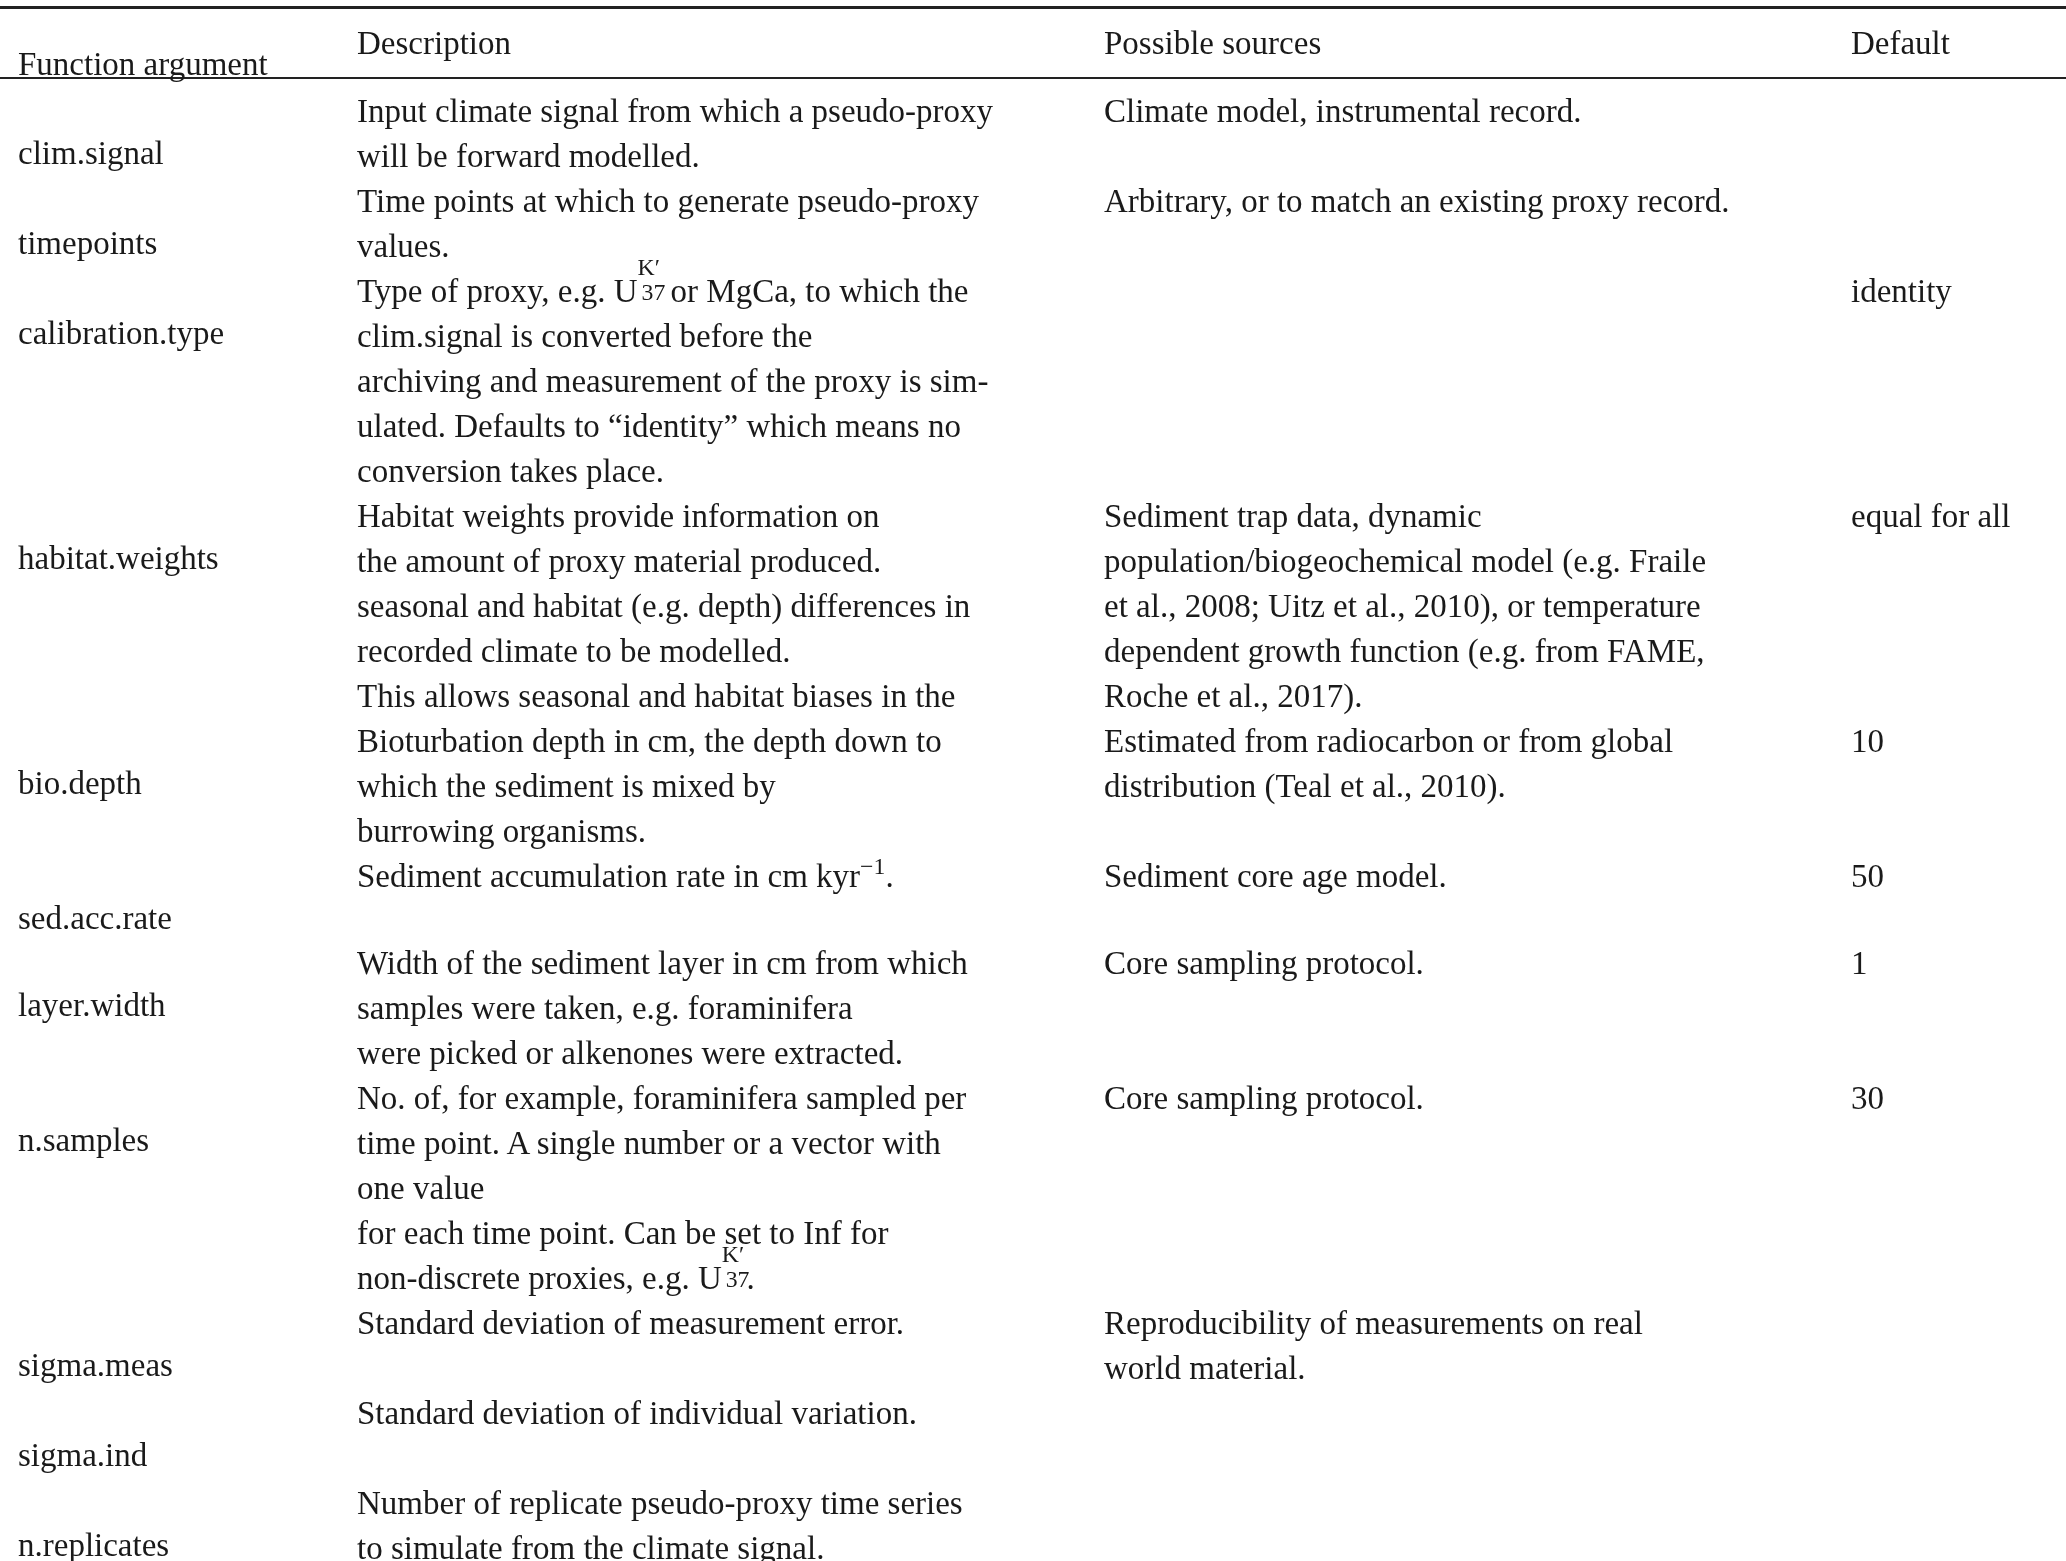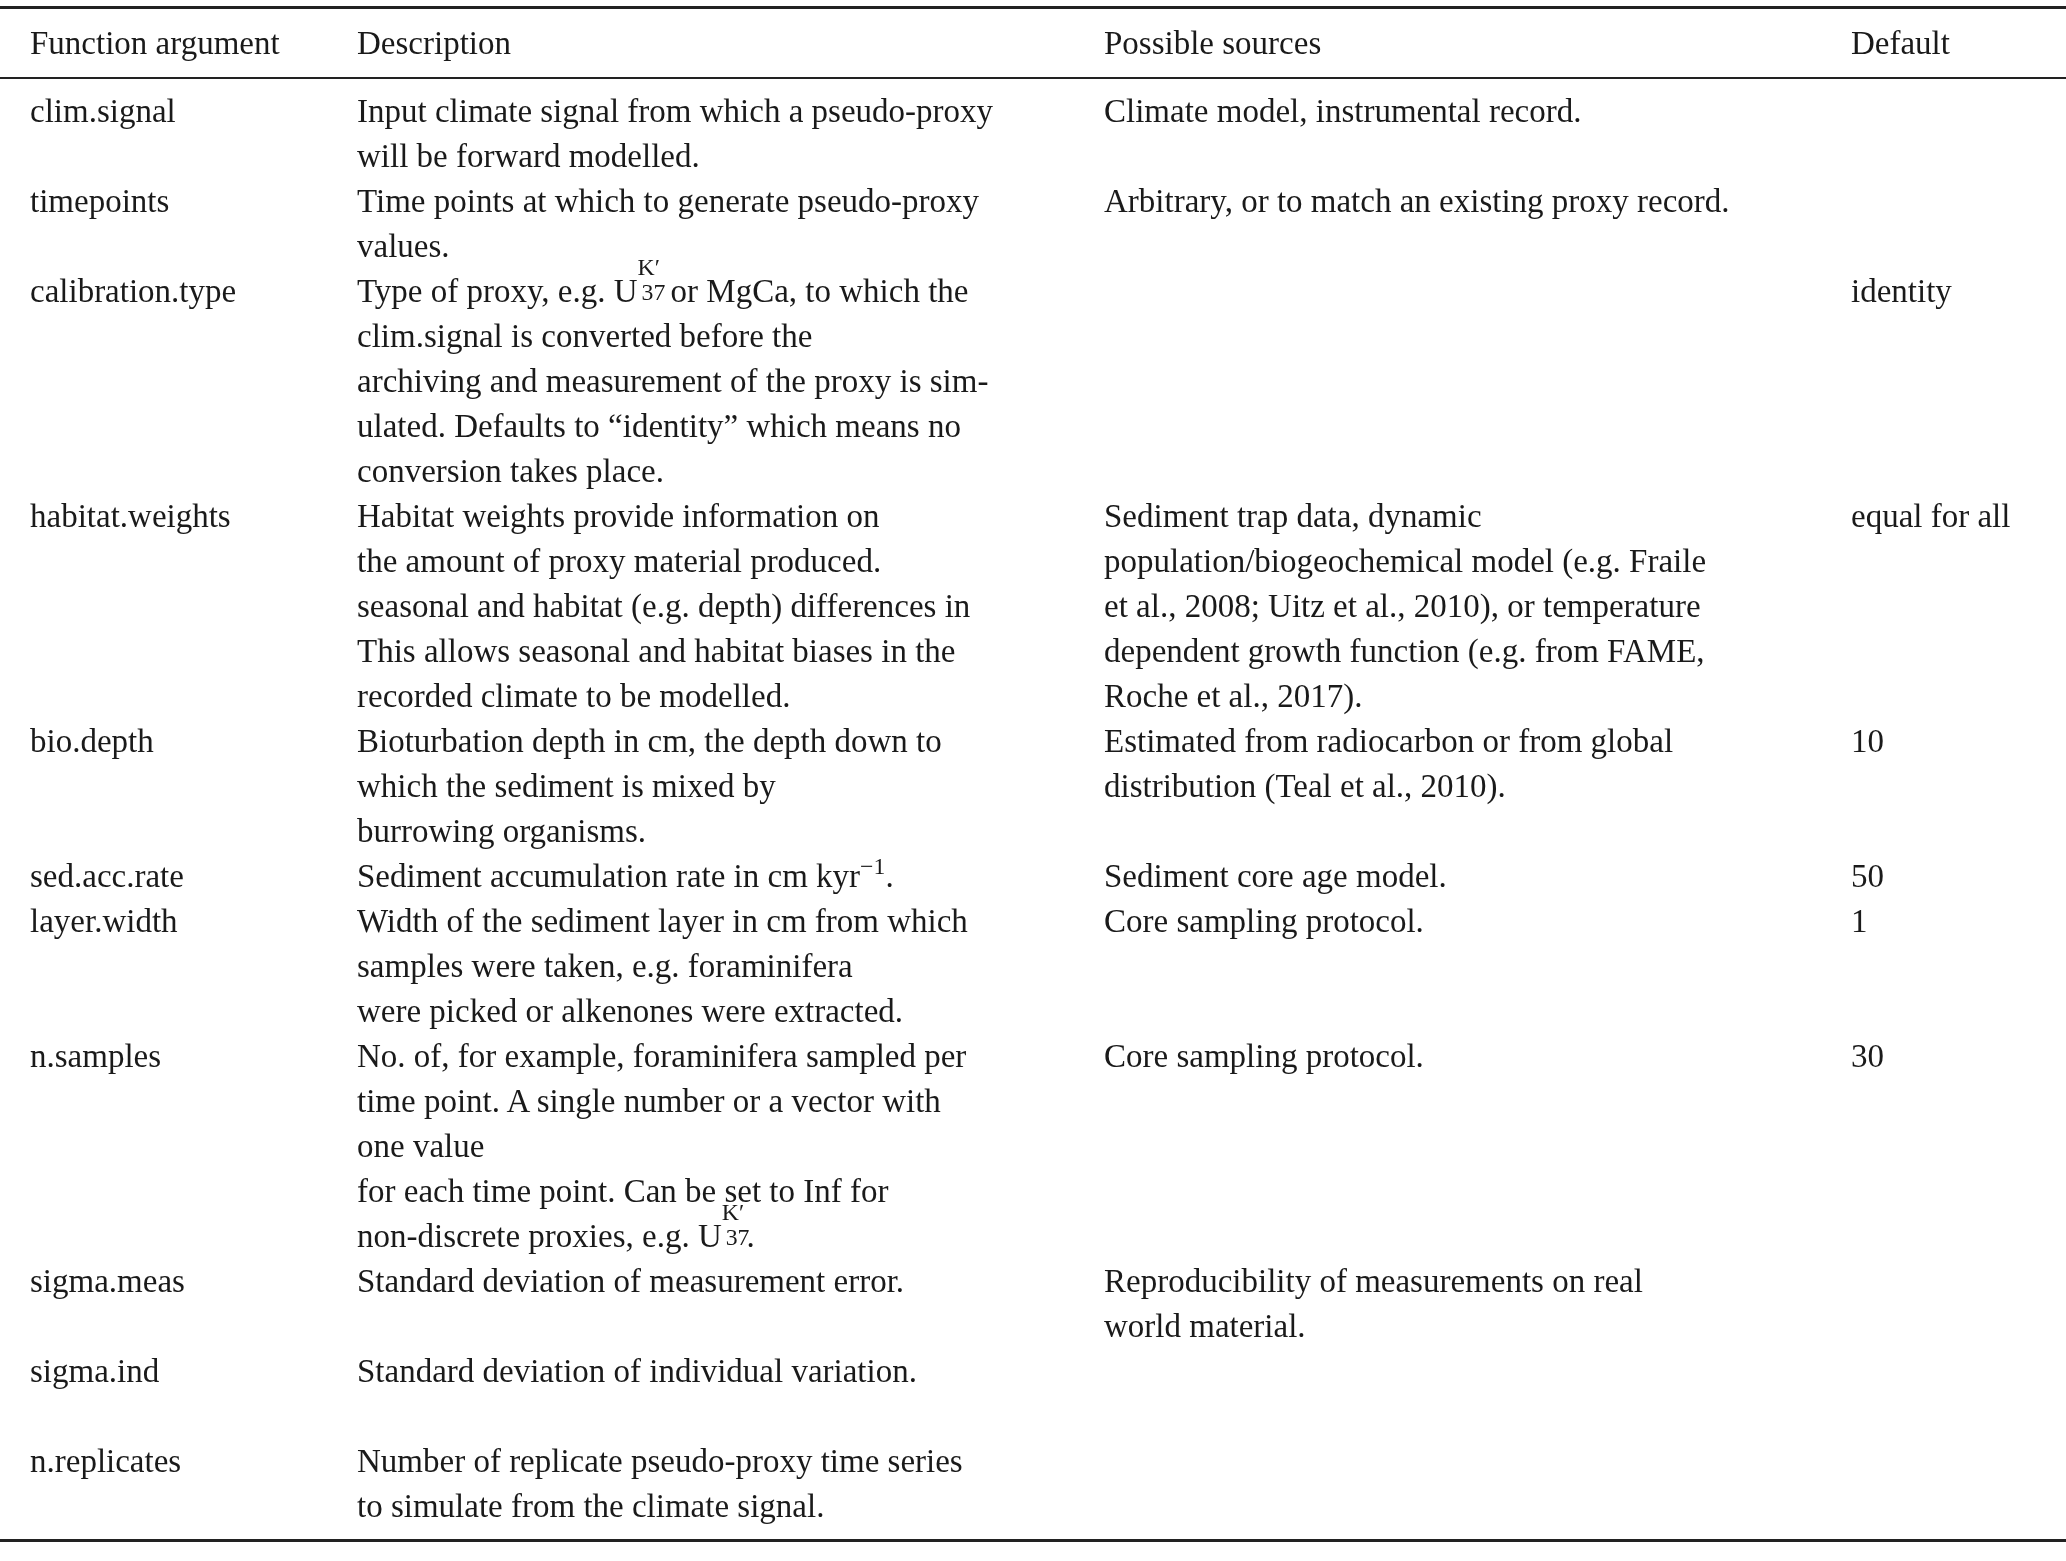--- a/index.html
+++ b/index.html
@@ -43,21 +43,21 @@
       display: flex;
       width: 2066px;
     }
     .header-row {
       height: 68px;
       align-items: center;
     }
     .cell {
       box-sizing: border-box;
     }
-    .c-arg { width: 327px; padding-left: 30px; }
+    .c-arg { width: 327px; padding-left: 18px; margin-top: 42px; }
     .c-desc { width: 747px; padding-left: 30px; padding-right: 10px; text-align: justify; }
     .c-src { width: 747px; padding-left: 30px; padding-right: 10px; }
     .c-def { width: 245px; padding-left: 30px; }
     .header-row .cell { line-height: 45px; }
     .body {
       padding-top: 10px;
       padding-bottom: 10px;
     }
     .line { display: block; white-space: nowrap; font-family: Liberation Serif, serif; }
     .c-desc .line { white-space: nowrap; }
@@ -144,22 +144,22 @@
       <div class="cell c-src"></div>
       <div class="cell c-def">identity</div>
     </div>
 
     <div class="row">
       <div class="cell c-arg">habitat.weights</div>
       <div class="cell c-desc">
         <span class="line">Habitat weights provide information on</span>
         <span class="line">the amount of proxy material produced.</span>
         <span class="line">seasonal and habitat (e.g. depth) differences in</span>
+        <span class="line">recorded climate to be modelled.</span>
         <span class="line">This allows seasonal and habitat biases in the</span>
-        <span class="line">recorded climate to be modelled.</span>
       </div>
       <div class="cell c-src">
         <span class="line">Sediment trap data, dynamic</span>
         <span class="line">population/biogeochemical model (e.g. Fraile</span>
         <span class="line">et al., 2008; Uitz et al., 2010), or temperature</span>
         <span class="line">dependent growth function (e.g. from FAME,</span>
         <span class="line">Roche et al., 2017).</span>
       </div>
       <div class="cell c-def">equal for all</div>
     </div>

